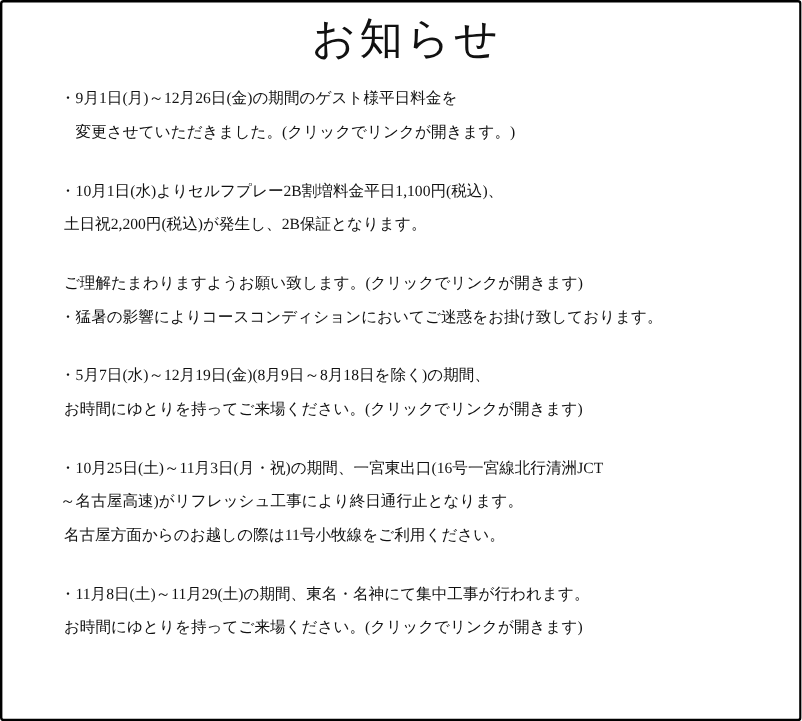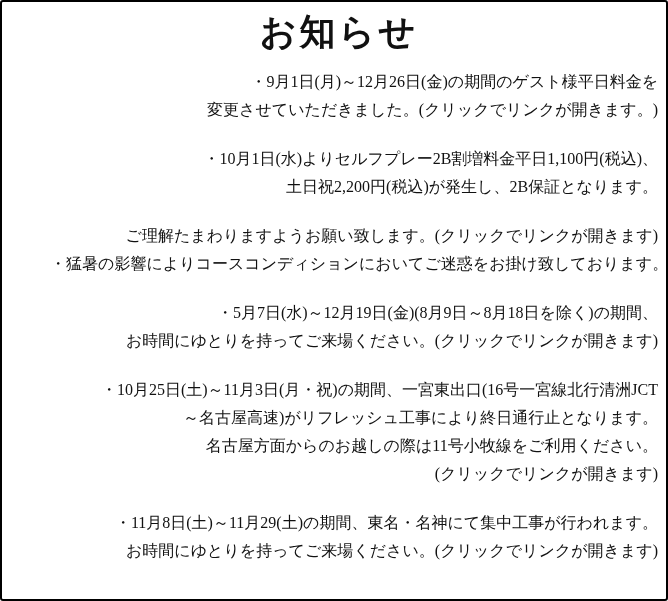--- a/index.html
+++ b/index.html
@@ -15,33 +15,32 @@
     background: #ffffff;
     border: 2px solid #000000;
     border-radius: 3px;
     padding: 8px 8px 0 48px;
     overflow: hidden;
     font-family: "Liberation Serif", "DejaVu Serif", serif;
     color: #111111;
   }
   .title {
     font-size: 36px;
-    font-weight: 700;
+    font-weight: 400;
     line-height: 44px;
     letter-spacing: 3px;
     text-align: center;
     margin: 0 30px 14px 0;
     white-space: pre;
   }
   .notice {
-    font-size: 16px;
+    font-size: 13px;
     line-height: 28px;
     margin: 0 0 21px 0;
     cursor: default;
-    text-align: right;
   }
   .notice.clickable {
     cursor: pointer;
   }
   .line {
     white-space: pre;
   }
 </style>
 </head>
 <body>
@@ -67,21 +66,20 @@
 
   <div class="notice clickable">
     <div class="line">・5月7日(水)～12月19日(金)(8月9日～8月18日を除く)の期間、</div>
     <div class="line"> お時間にゆとりを持ってご来場ください。(クリックでリンクが開きます)</div>
   </div>
 
   <div class="notice clickable">
     <div class="line">・10月25日(土)～11月3日(月・祝)の期間、一宮東出口(16号一宮線北行清洲JCT</div>
     <div class="line">～名古屋高速)がリフレッシュ工事により終日通行止となります。</div>
     <div class="line"> 名古屋方面からのお越しの際は11号小牧線をご利用ください。</div>
-    <div class="line">(クリックでリンクが開きます)</div>
   </div>
 
   <div class="notice clickable">
     <div class="line">・11月8日(土)～11月29(土)の期間、東名・名神にて集中工事が行われます。</div>
     <div class="line"> お時間にゆとりを持ってご来場ください。(クリックでリンクが開きます)</div>
   </div>
 
 </div>
 
 </body></html>

